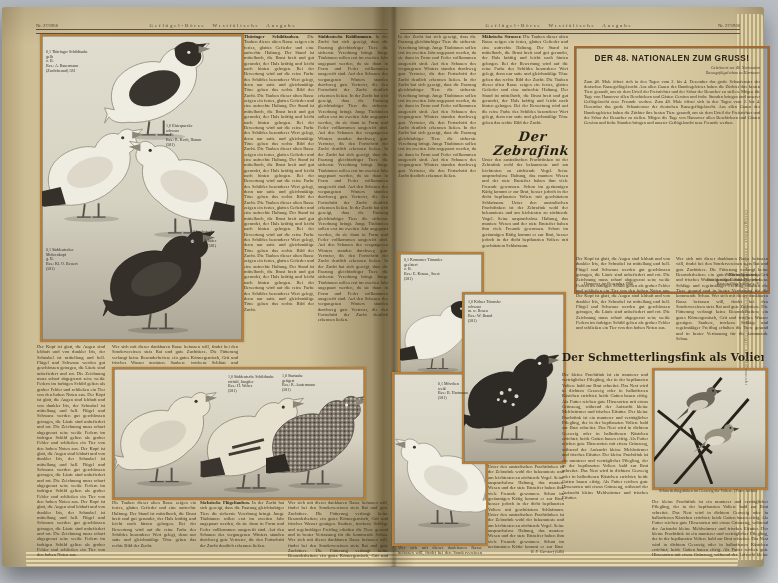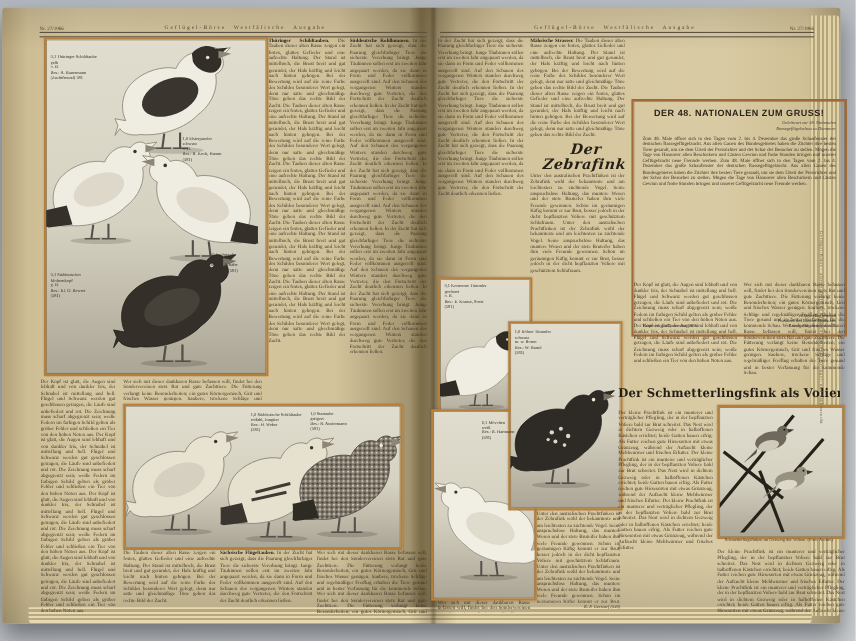--- a/index.html
+++ b/index.html
@@ -291,21 +291,21 @@
       <use href="#beak" fill="#777163"></use>
           <circle cx="94" cy="16" r="2" fill="#e8e4d6"></circle>
         </g>
     </svg>
   </div>
   <div class="abs txt" style="left:488px;top:464px;width:76px;height:84px;">
     <span>Unter den australischen Prachtfinken ist der Zebrafink wohl der bekannteste und am leichtesten zu züchtende Vogel. Seine anspruchslose Haltung, das muntere Wesen und der stete Bruteifer haben ihm viele Freunde gewonnen. Schon im geräumigen Käfig kommt er zur Brut, besser jedoch in der dicht bepflanzten Voliere mit geschütztem Schlafraum.  Unter den australischen Prachtfinken ist der Zebrafink wohl der bekannteste und am leichtesten zu züchtende Vogel. Seine anspruchslose Haltung, das muntere Wesen und der stete Bruteifer haben ihm viele Freunde gewonnen. Schon im geräumigen Käfig kommt er zur Brut, besser jedoch in der dicht bepflanzten Voliere mit geschütztem Schlafraum. </span>
   </div>
   <div class="abs author" style="left:488px;top:549px;width:76px;">R. F. Gerstorf  (546)</div>
 
-  <div class="abs box" style="left:574px;top:46px;width:196px;height:216px;margin-top:44px;">
+  <div class="abs box" style="left:574px;top:46px;width:196px;height:248px;">
     <div class="box-title">DER 48. NATIONALEN ZUM GRUSS!</div>
     <div class="box-intro">Geleitwort zur 48. Nationalen
 Rassegeflügelschau zu Hannover</div>
     <div class="box-body">
       <span>Zum 48. Male öffnet sich in den Tagen vom 2. bis 4. Dezember das große Schaufenster der deutschen Rassegeflügelzucht. Aus allen Gauen des Bundesgebietes haben die Züchter ihre besten Tiere gesandt, um sie dem Urteil der Preisrichter und der Schar der Besucher zu stellen. Mögen die Tage von Hannover allen Beschickern und Gästen Gewinn und frohe Stunden bringen und unserer Geflügelzucht neue Freunde werben.  Zum 48. Male öffnet sich in den Tagen vom 2. bis 4. Dezember das große Schaufenster der deutschen Rassegeflügelzucht. Aus allen Gauen des Bundesgebietes haben die Züchter ihre besten Tiere gesandt, um sie dem Urteil der Preisrichter und der Schar der Besucher zu stellen. Mögen die Tage von Hannover allen Beschickern und Gästen Gewinn und frohe Stunden bringen und unserer Geflügelzucht neue Freunde werben. </span>
     </div>
     <div class="box-foot">
       <span>Hannover, im Dezember 1966</span>
       <span class="box-sig">Wilhelm Bornemann
 Präsident des Bundes Deutscher

